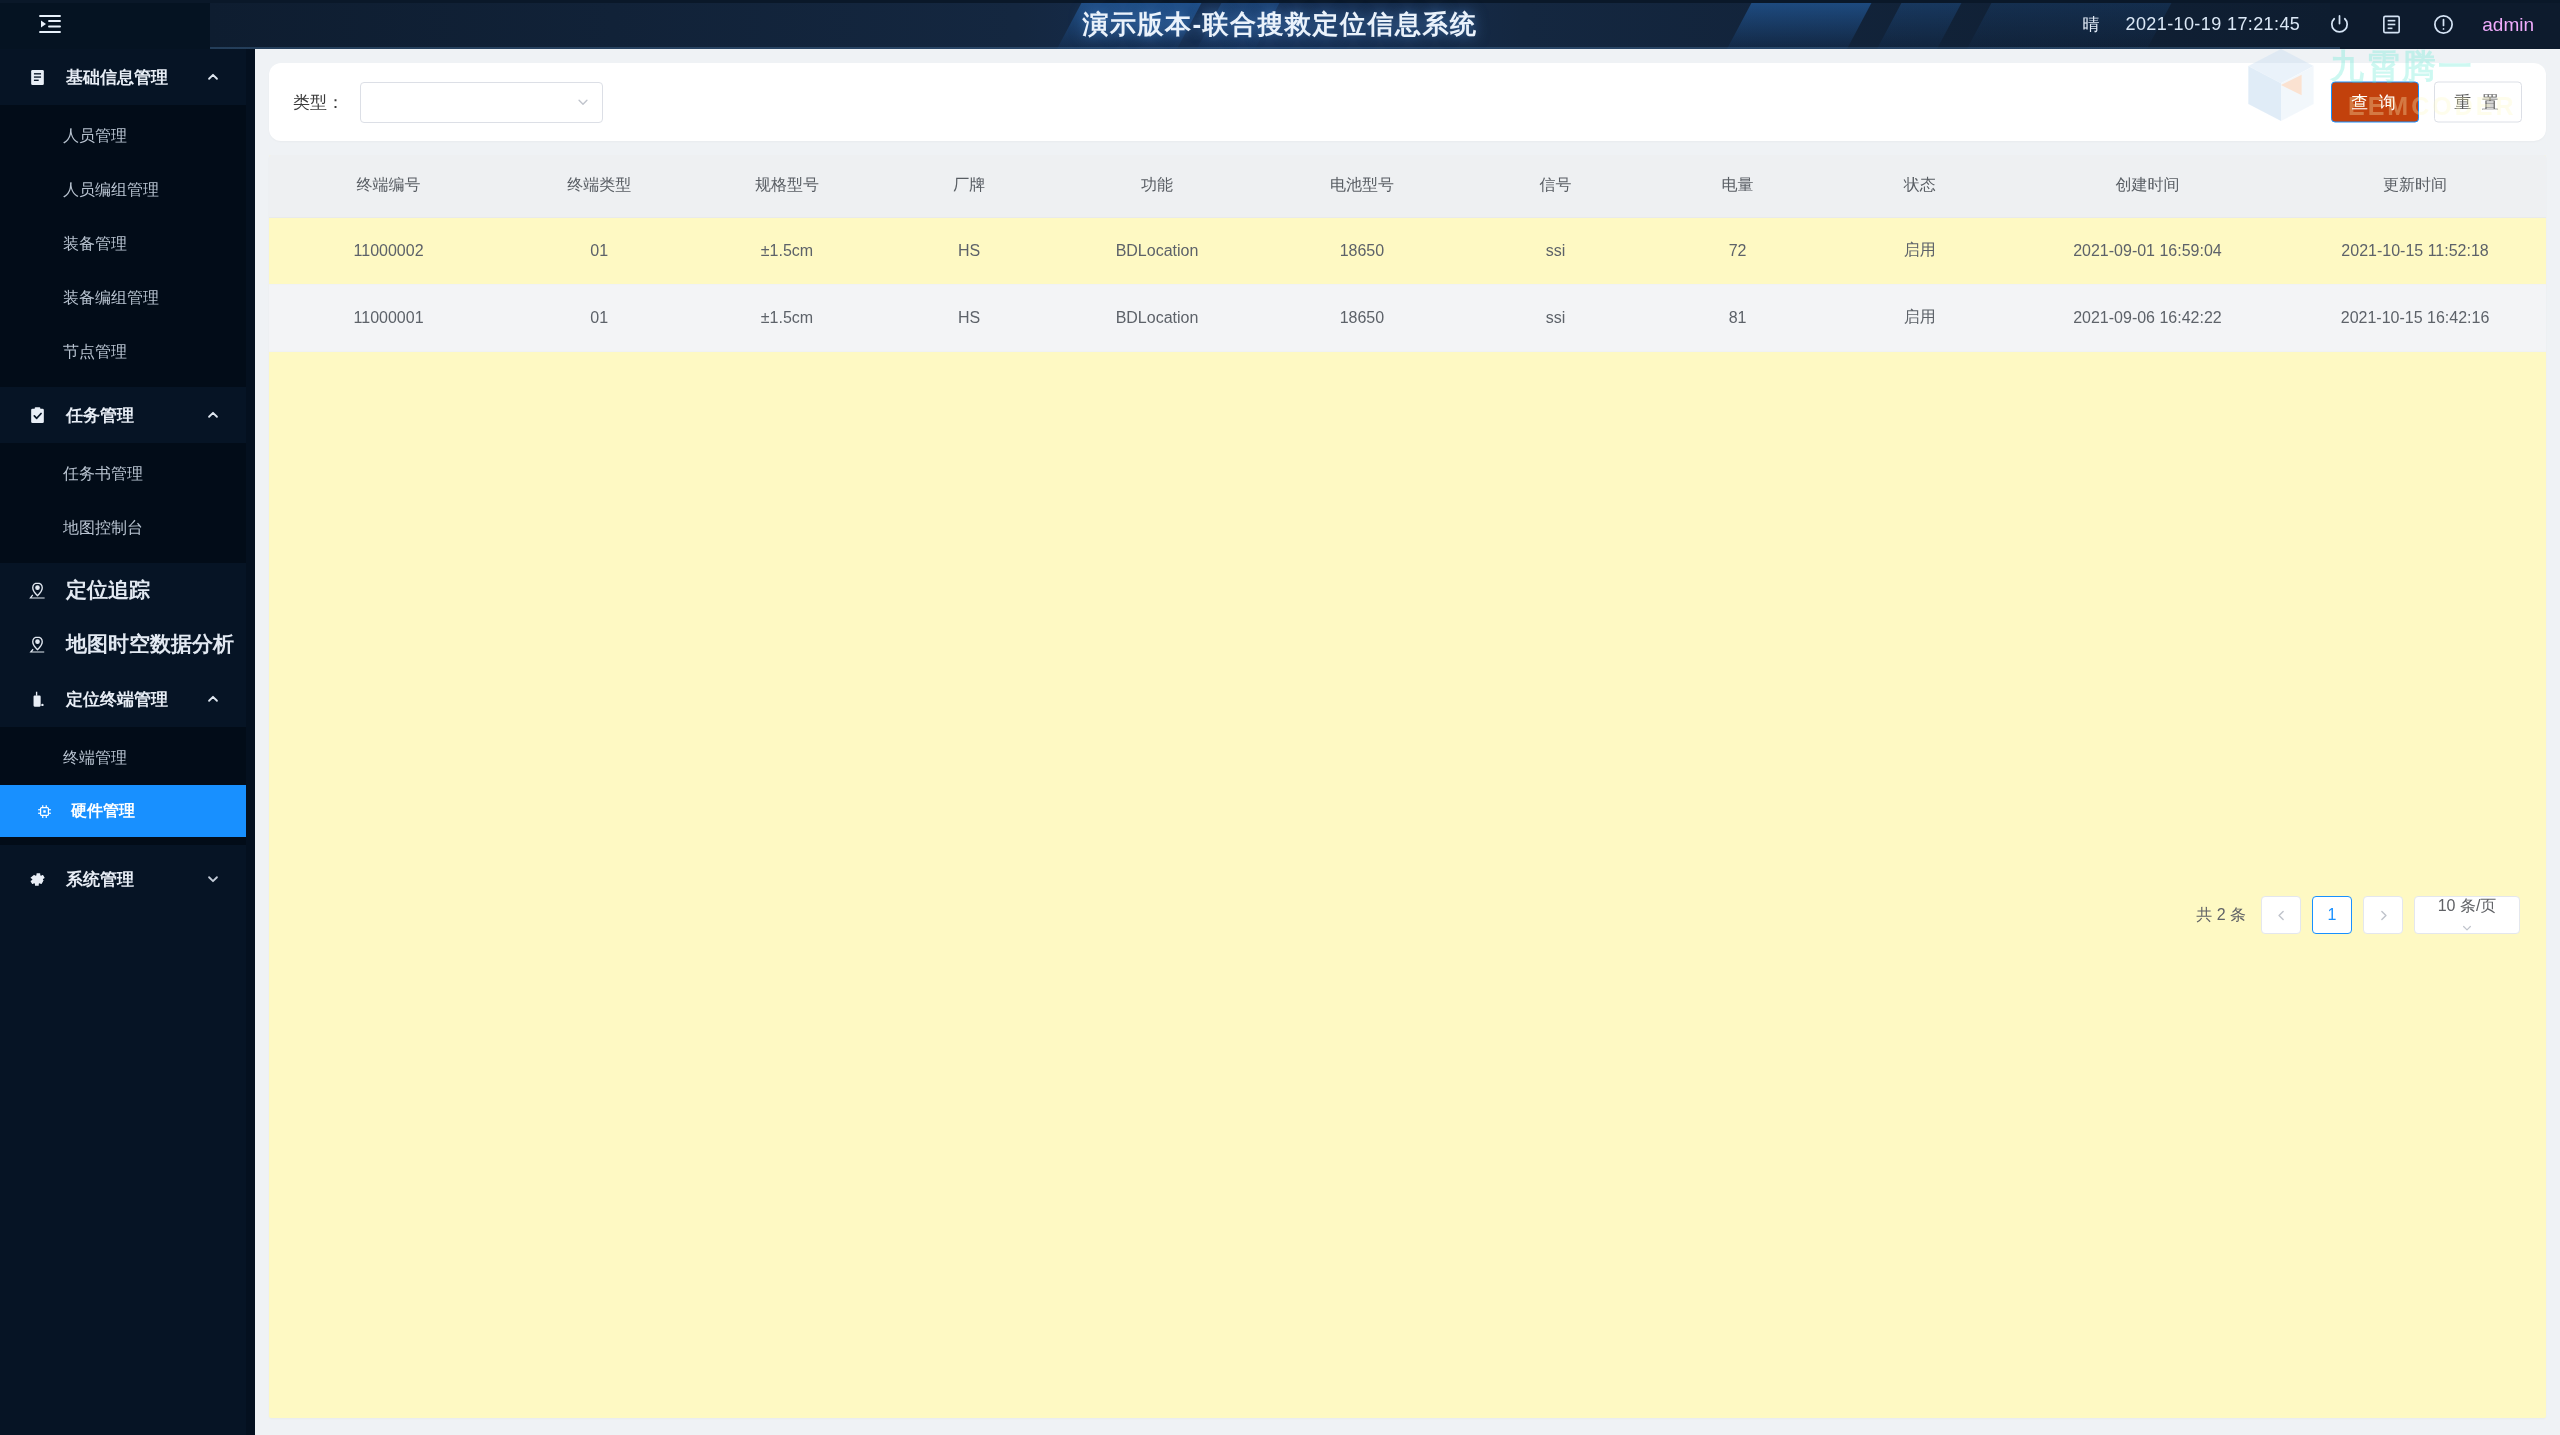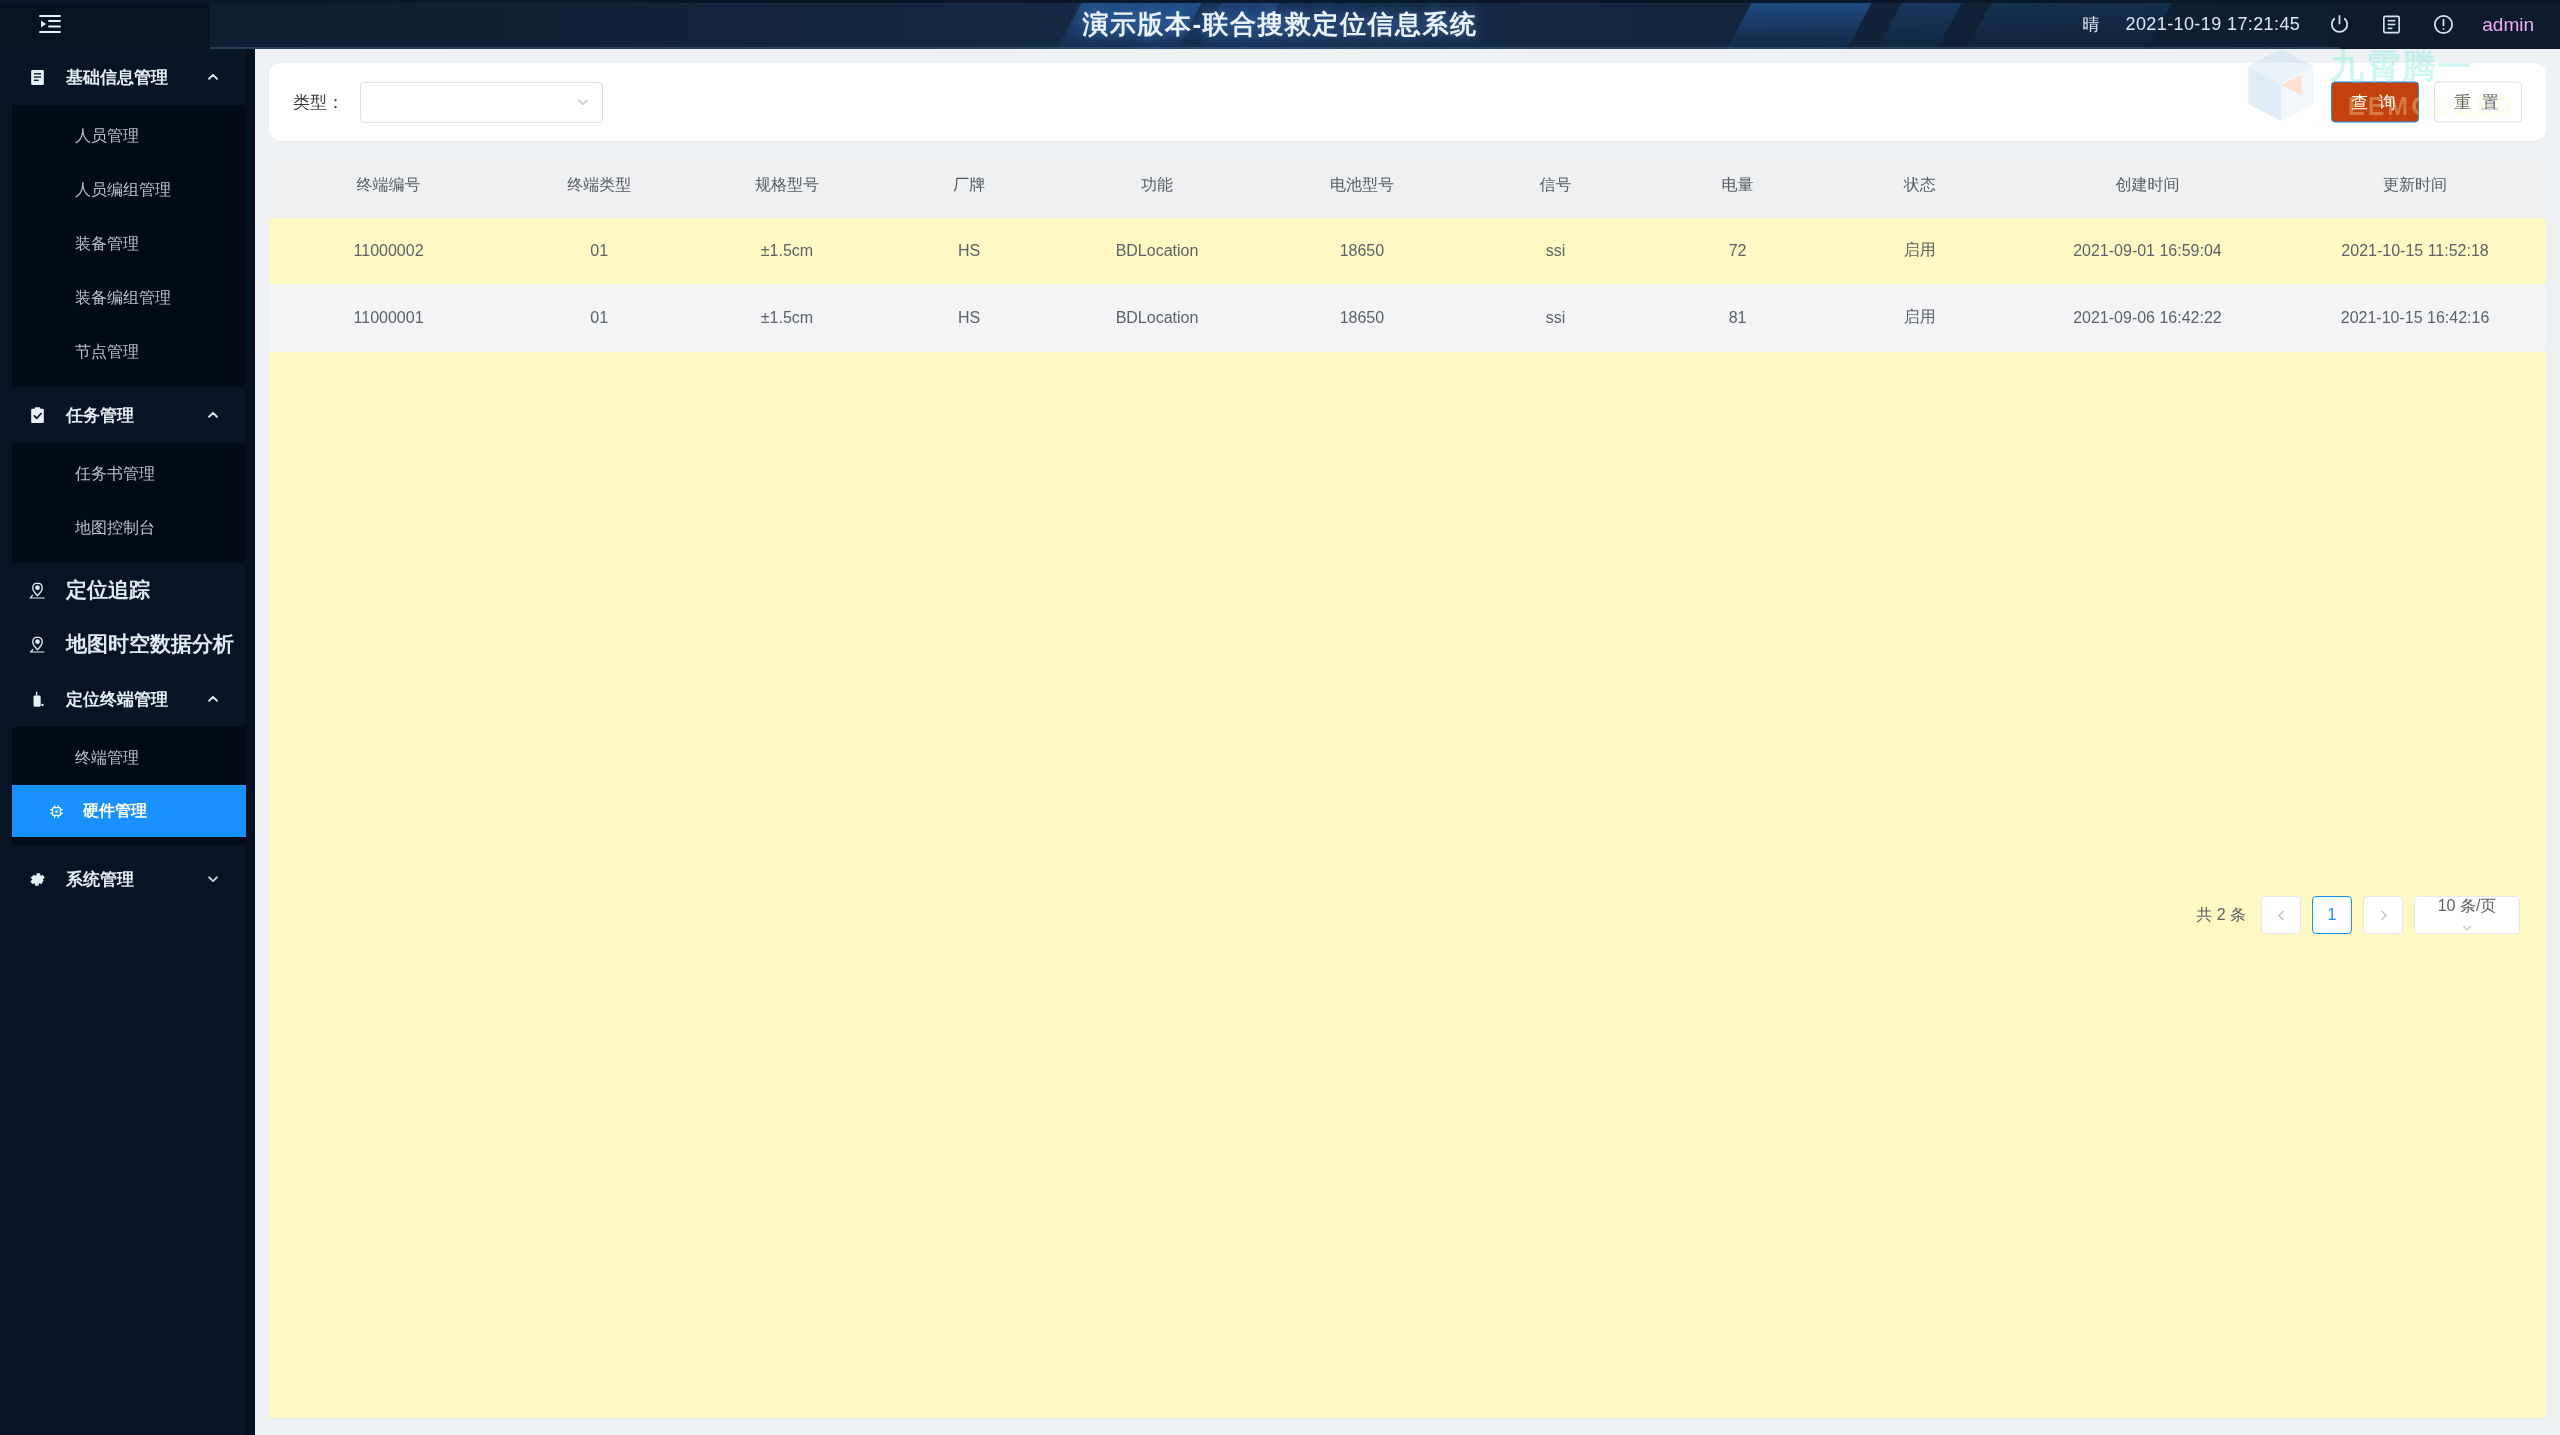--- a/index.html
+++ b/index.html
@@ -95,21 +95,21 @@
     background: #061425;
   }
   .menu-group-title .mico { width: 26px; margin-right: 12px; display:flex; align-items:center; }
   .menu-group-title .mico svg { width: 19px; height: 19px; display:block; }
   .chev {
     position: absolute; right: 26px; top: 50%; transform: translateY(-50%);
     width: 14px; height: 14px;
   }
   .chev svg { width: 14px; height: 14px; display: block; }
 
-  .submenu { background: #020c18; padding: 4px 0 8px 0; margin-left: 12px; }
+  .submenu { background: #020c18; padding: 4px 0 8px 0; }
   .submenu-item {
     height: 54px; display: flex; align-items: center;
     padding-left: 63px;
     color: #b8c3d0; font-size: 16px;
     cursor: pointer;
   }
 
   .menu-leaf {
     height: 54px; display: flex; align-items: center;
     padding-left: 28px;

